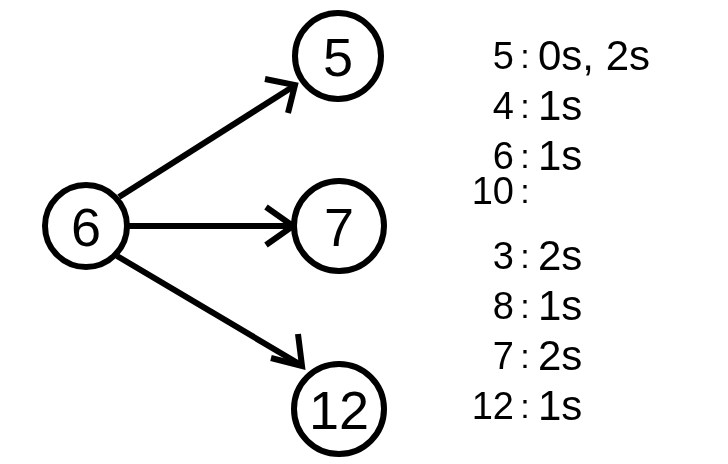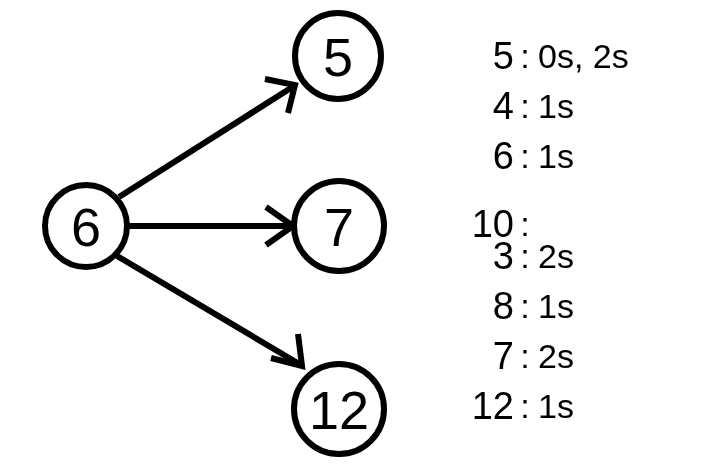--- a/index.html
+++ b/index.html
@@ -91,21 +91,21 @@
     width: 22px;
     text-align: center;
     font-family: "Liberation Sans", sans-serif;
     font-size: 34px;
     line-height: 44px;
     color: #000000;
   }
   .legend-val {
     display: inline-block;
     font-family: "Liberation Sans", sans-serif;
-    font-size: 34px;
+    font-size: 42px;
     line-height: 44px;
     color: #000000;
     padding-left: 2px;
   }
 </style>
 </head>
 <body>
 
 <div id="page">
 
@@ -162,21 +162,21 @@
       <span class="legend-sep">:</span>
       <span class="legend-val">1s</span>
     </div>
 
     <div class="legend-row" style="top:131px">
       <span class="legend-key">6</span>
       <span class="legend-sep">:</span>
       <span class="legend-val">1s</span>
     </div>
 
-    <div class="legend-row" style="top:199px">
+    <div class="legend-row" style="top:166px">
       <span class="legend-key">10</span>
       <span class="legend-sep">:</span>
     </div>
 
     <div class="legend-row" style="top:231px">
       <span class="legend-key">3</span>
       <span class="legend-sep">:</span>
       <span class="legend-val">2s</span>
     </div>
 

